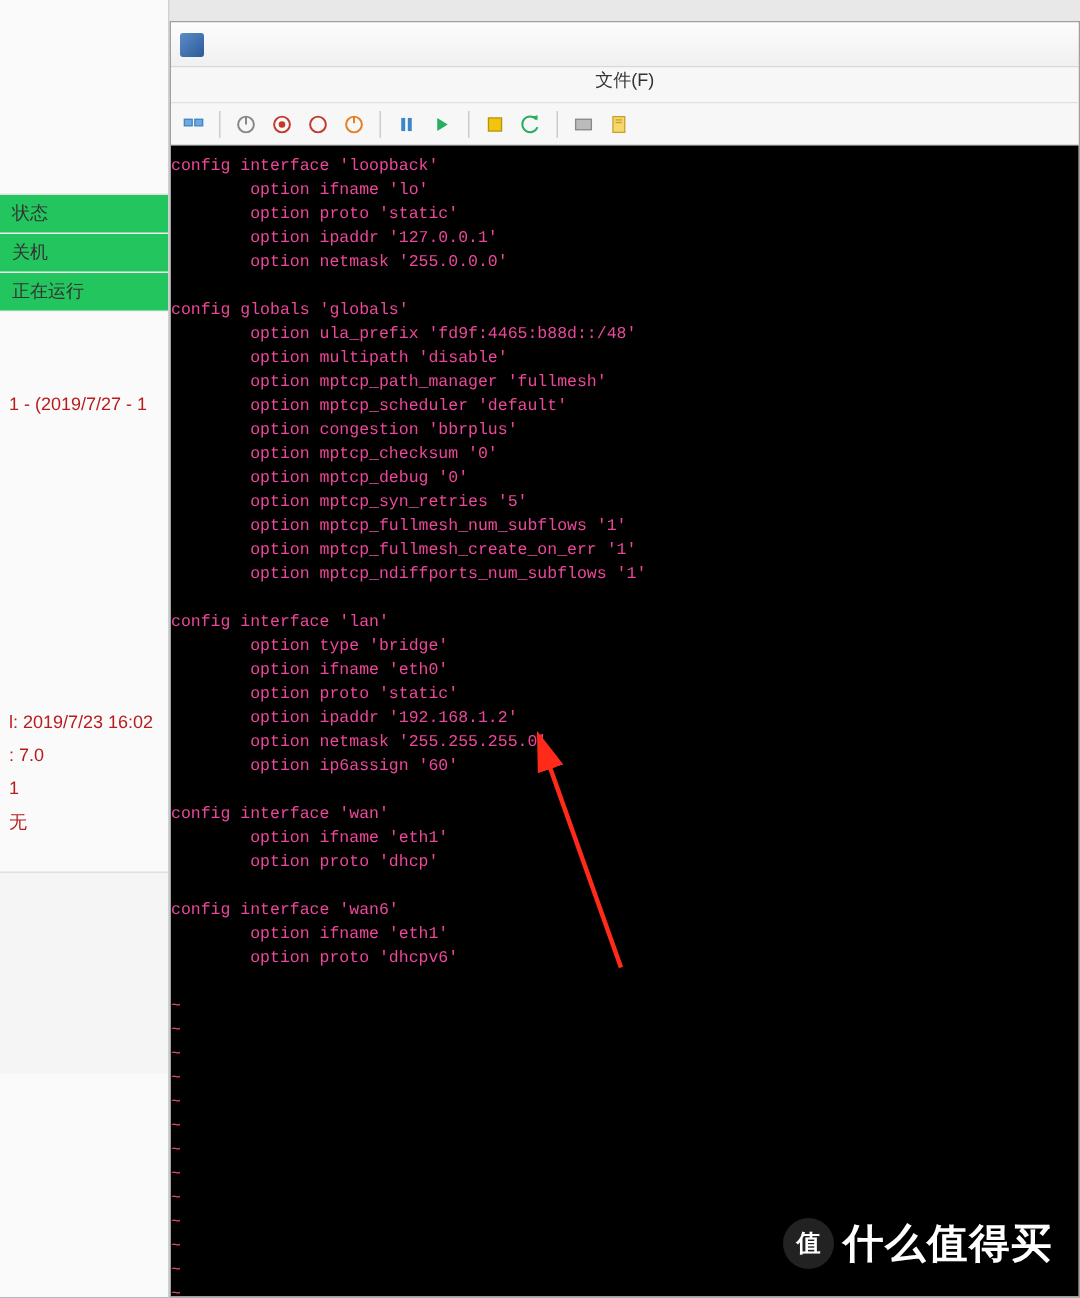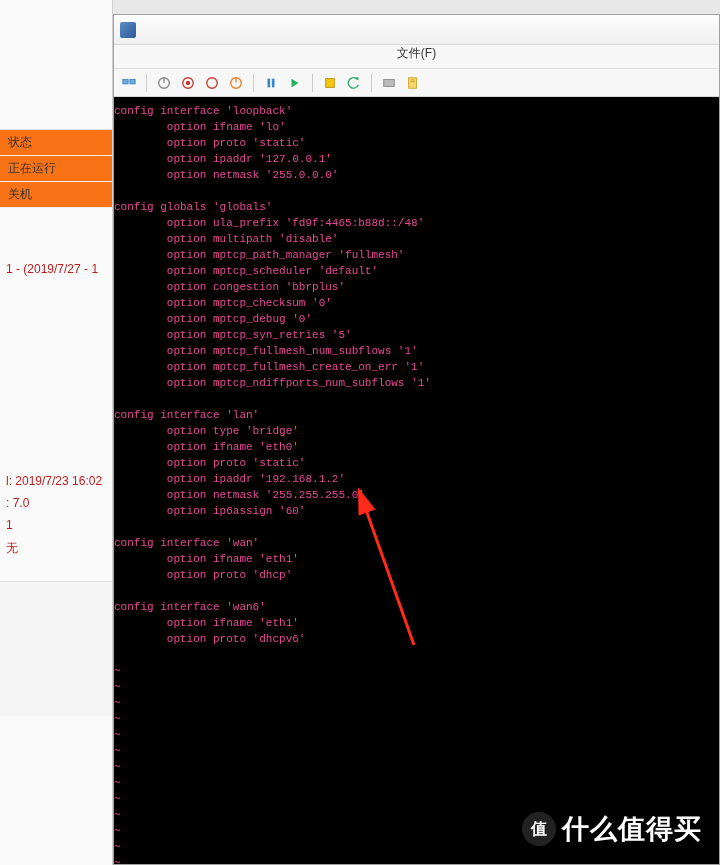--- a/index.html
+++ b/index.html
@@ -15,21 +15,21 @@
     .left-panel {
       position: absolute;
       left: 0;
       top: 0;
       width: 113px;
       height: 865px;
       background: #fafafa;
       border-right: 1px solid #d0d0d0;
     }
     .left-top-spacer { height: 130px; border-bottom: 1px solid #e0e0e0; }
-    .left-list { background: #f97316; }
+    .left-list { background: #22c55e; }
     .left-item { padding: 4px 8px; border-bottom: 1px solid #f0f0f0; color: #333; }
     .left-gap { height: 50px; }
     .left-info { padding: 4px 6px; color: #b91c1c; white-space: nowrap; overflow: hidden; }
     .left-bottom-spacer { height: 135px; border-top: 1px solid #e0e0e0; margin-top: 20px; background: #f5f5f5; }
 
     .vm-window {
       position: absolute;
       left: 113px;
       top: 14px;
       width: 607px;
@@ -121,22 +121,22 @@
     }
     .wm-text { font-size: 27px; font-weight: bold; letter-spacing: 1px; }
   </style>
 </head>
 <body>
 
 <div class="left-panel">
   <div class="left-top-spacer"></div>
   <div class="left-list">
     <div class="left-item">状态</div>
+    <div class="left-item">关机</div>
     <div class="left-item">正在运行</div>
-    <div class="left-item">关机</div>
   </div>
   <div class="left-gap"></div>
   <div class="left-info">1 - (2019/7/27 - 1</div>
   <div style="height:190px"></div>
   <div class="left-info">l: 2019/7/23 16:02</div>
   <div class="left-info">: 7.0</div>
   <div class="left-info">      1</div>
   <div class="left-info">   无</div>
   <div class="left-bottom-spacer"></div>
 </div>

